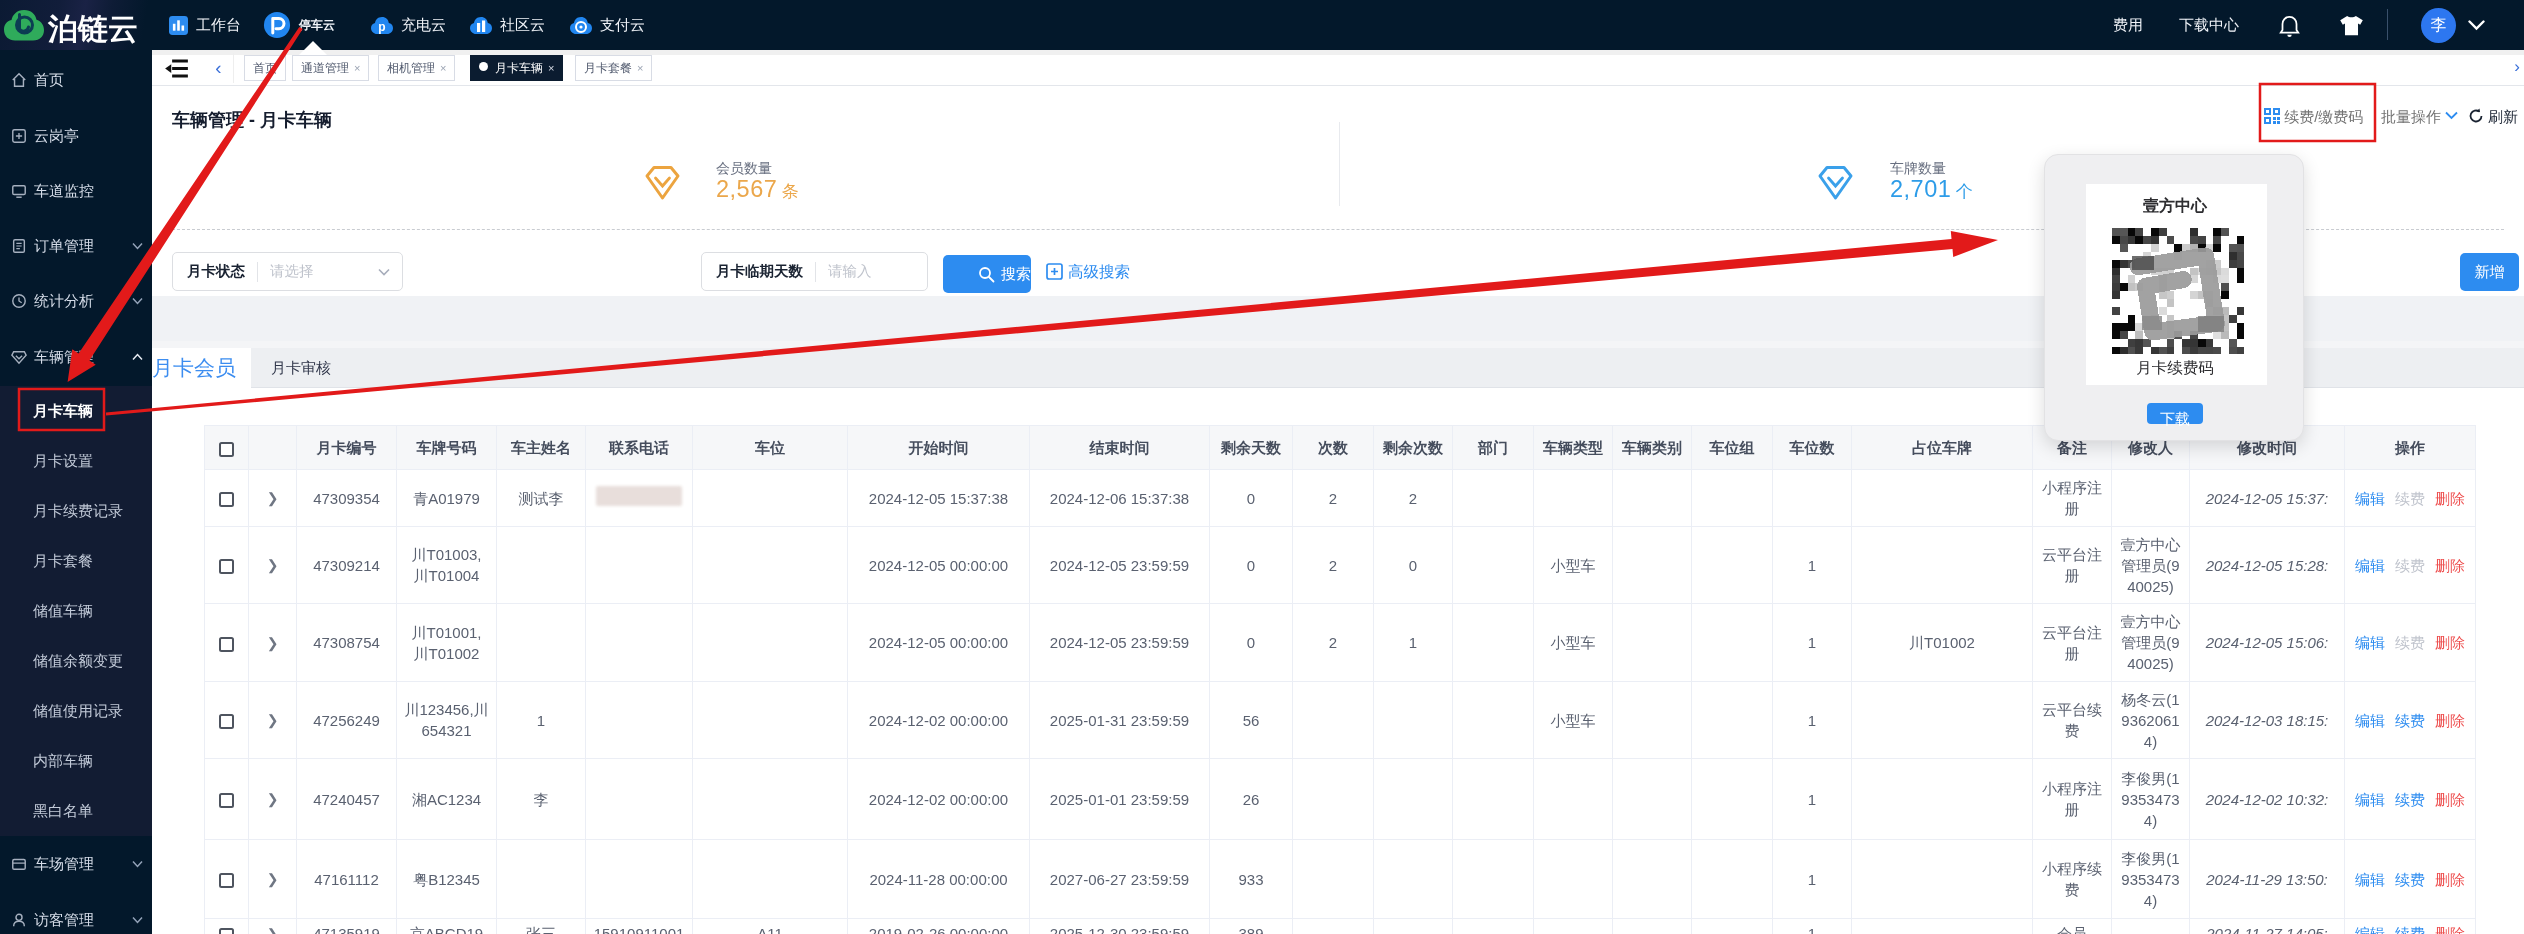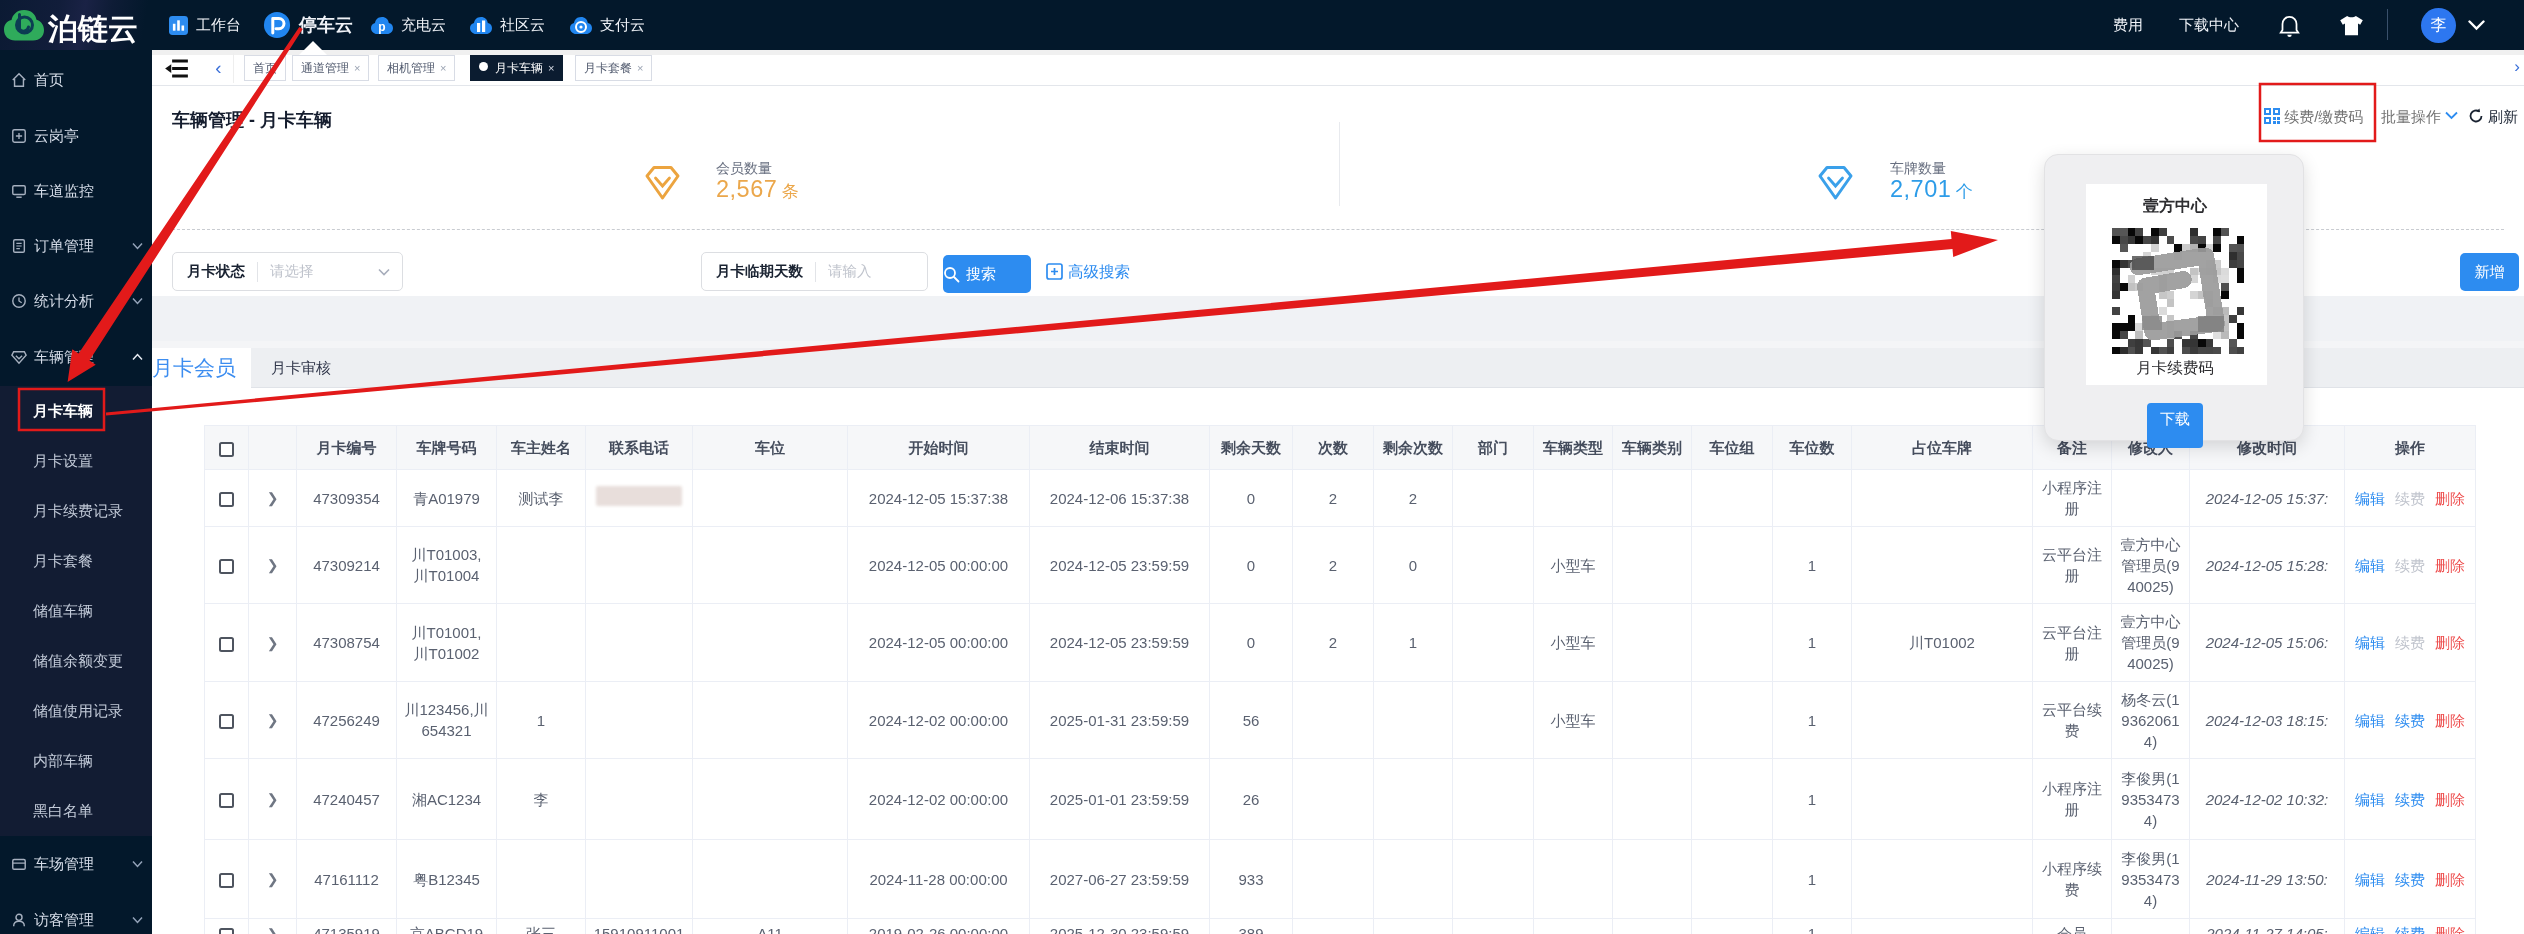--- a/index.html
+++ b/index.html
@@ -7,21 +7,21 @@
 body { font-family:"Liberation Sans", sans-serif; position:relative; background:#f0f2f5; }
 .abs { position:absolute; }
 
 
 #topbar { position:absolute; left:0; top:0; width:2524px; height:50px; background:#03182b; color:#fff; }
 #logopatch { position:absolute; left:0; top:0; height:50px;
   background:linear-gradient(100deg,#0b1a33 0%,#111d3a 38%,#1a2245 55%,#0e1c36 72%,#03182b 95%); width:148px; }
 #brand { position:absolute; left:48px; top:9px; font-size:30px; font-weight:bold; color:#fff; }
 .navitem { position:absolute; top:0; height:50px; display:flex; align-items:center; color:#f0f3f8; font-size:15px; }
 .navitem .nicon { margin-right:8px; }
-#nav-park { font-size:18px; font-weight:bold;justify-content:center; }
+#nav-park { font-size:12px; font-weight:bold;justify-content:center; }
 #navtri { position:absolute; left:299px; top:41px; width:0; height:0; border-left:14px solid transparent; border-right:14px solid transparent; border-bottom:14px solid #fff; z-index:5; }
 .topright { position:absolute; top:0; height:50px; display:flex; align-items:center; color:#f0f3f8; font-size:15px; }
 #avatar { position:absolute; left:2421px; top:8px; width:35px; height:35px; border-radius:50%; background:#2d77f0; color:#fff; font-size:16px; display:flex; align-items:center; justify-content:center; }
 
 
 #sidebar { position:absolute; left:0; top:50px; width:152px; height:884px; background:#03182b; color:#d5dce8; }
 .sitem { position:absolute; left:0; width:152px; height:56px; display:flex; align-items:center; font-size:15px; }
 .sitem .sic { width:16px; height:16px; margin-left:11px; margin-right:7px; opacity:.8; }
 .schev { position:absolute; right:9px; top:50%; margin-top:-4px; width:11px; height:8px; }
 #submenu { position:absolute; left:0; top:336px; width:152px; height:450px; background:#121c33; }
@@ -49,21 +49,21 @@
 .statlabel { font-size:14px; color:#697081; }
 .statnum { font-size:23.5px; letter-spacing:.5px; }
 .statunit { font-size:17px; }
 
 
 .fbox { position:absolute; top:166px; height:39px; border:1px solid #dcdee2; border-radius:5px; background:#fff; display:flex; align-items:center; font-size:14.5px; }
 .fbox .flabel { font-weight:bold; color:#1a2332; padding:0 12px 0 14px; }
 .fbox .fsep { width:1px; height:20px; background:#e2e4e8; }
 .fbox .fph { color:#bfc3cc; padding-left:12px; }
 .fbox .fchev { position:absolute; right:12px; }
-#searchbtn { position:absolute; left:791px; top:169px; width:88px; height:38px; background:#2d8cf0; border-radius:5px; color:#fff; font-size:15px; display:flex; align-items:center; justify-content:flex-start; }
+#searchbtn { position:absolute; left:791px; top:169px; width:88px; height:38px; background:#2d8cf0; border-radius:5px; color:#fff; font-size:15px; display:flex; align-items:center; justify-content:flex-end; }
 #advsearch { position:absolute; left:894px; top:176px; font-size:15.5px; color:#2d8cf0; }
 #addbtn { position:absolute; left:2308px; top:167px; width:59px; height:38px; background:#2d8cf0; border-radius:5px; color:#fff; font-size:15px; text-align:center; line-height:38px; }
 
 
 #tablecard { position:absolute; left:0; top:255px; width:2372px; height:593px; background:#fff; }
 #tabsrow { position:absolute; left:0; top:0; width:2372px; height:48px; }
 #tabsrow .s1 { position:absolute; left:0; top:0; width:2372px; height:7px; background:#f4f5f7; }
 #tabsrow .s2 { position:absolute; left:0; top:7px; width:2372px; height:40px; background:#edeff2; border-bottom:1px solid #e0e3e8; }
 #ttab1 { position:absolute; left:0px; top:7px; width:99px; height:41px; background:#fff; color:#3c8df0; font-size:21px; text-align:left; line-height:40px; z-index:2;}
 #ttab2 { position:absolute; left:119px; top:7px; width:112px; height:40px; color:#30364a; font-size:15px; text-align:left; line-height:40px; z-index:2;}
@@ -79,21 +79,21 @@
 .lnk-e { color:#2d8cf0; } .lnk-x { color:#bfc3cc; } .lnk-xb { color:#2d8cf0; } .lnk-d { color:#ee4f4f; }
 td.oplinks { white-space:nowrap; padding:2px 0; } .oplinks span { margin:0 5px; }
 .blur-phone { display:inline-block; width:86px; height:20px; background:#e8dedb; border-radius:2px; filter:blur(1.5px); }
 .truncdate { white-space:nowrap;font-style:italic; }
 
 
 #qrpop { position:absolute; left:2044px; top:154px; width:260px; height:287px; background:#efeff1; border-radius:14px; border:1px solid #e2e2e4; box-shadow:0 6px 18px rgba(0,0,0,.14); z-index:30; }
 #qrinner { position:absolute; left:41px; top:29px; width:181px; height:201px; background:#fff; }
 #qrpop .t1 { position:absolute; left:0; top:41px; width:260px; text-align:center; font-size:16px; font-weight:bold; color:#2d2d30; }
 #qrpop .t2 { position:absolute; left:0; top:203px; width:260px; text-align:center; font-size:15.5px; color:#2d2d30; }
-#dlbtn { position:absolute; left:102px; top:248px; width:56px; height:45px; background:#2d8cf0; border-radius:4px; color:#fff; font-size:15px; text-align:center; line-height:31px; }
+#dlbtn { position:absolute; left:102px; top:248px; width:56px; height:21px; background:#2d8cf0; border-radius:4px; color:#fff; font-size:15px; text-align:center; line-height:31px; }
 
 
 #anno { position:absolute; left:0; top:0; width:2524px; height:934px; pointer-events:none; z-index:40; }
 </style>
 </head>
 <body>
 
 <div id="topbar">
   <div id="logopatch"></div>
   <svg class="abs" style="left:2px;top:7px" width="44" height="38" viewBox="0 0 42 38">

